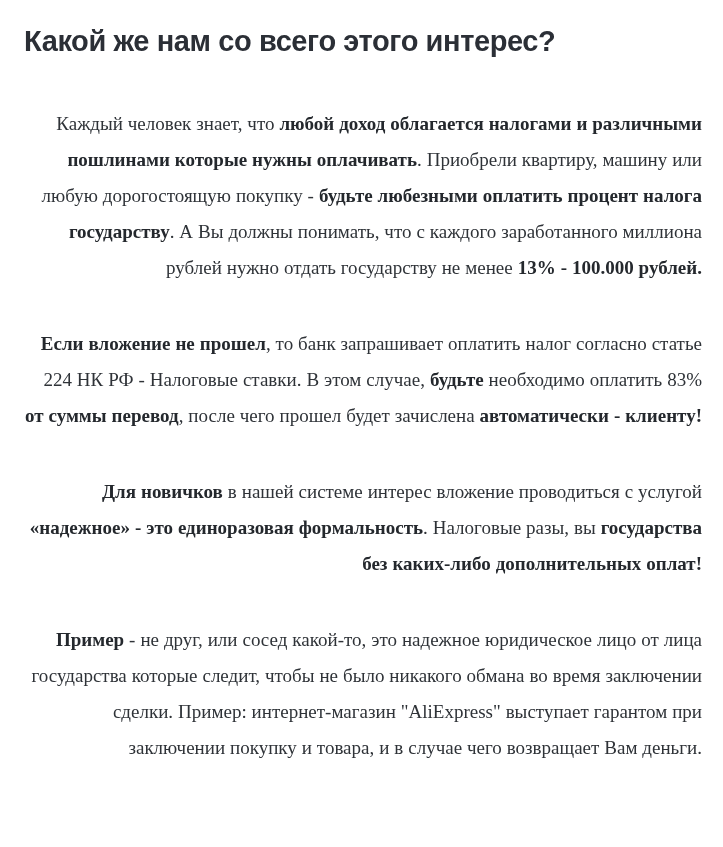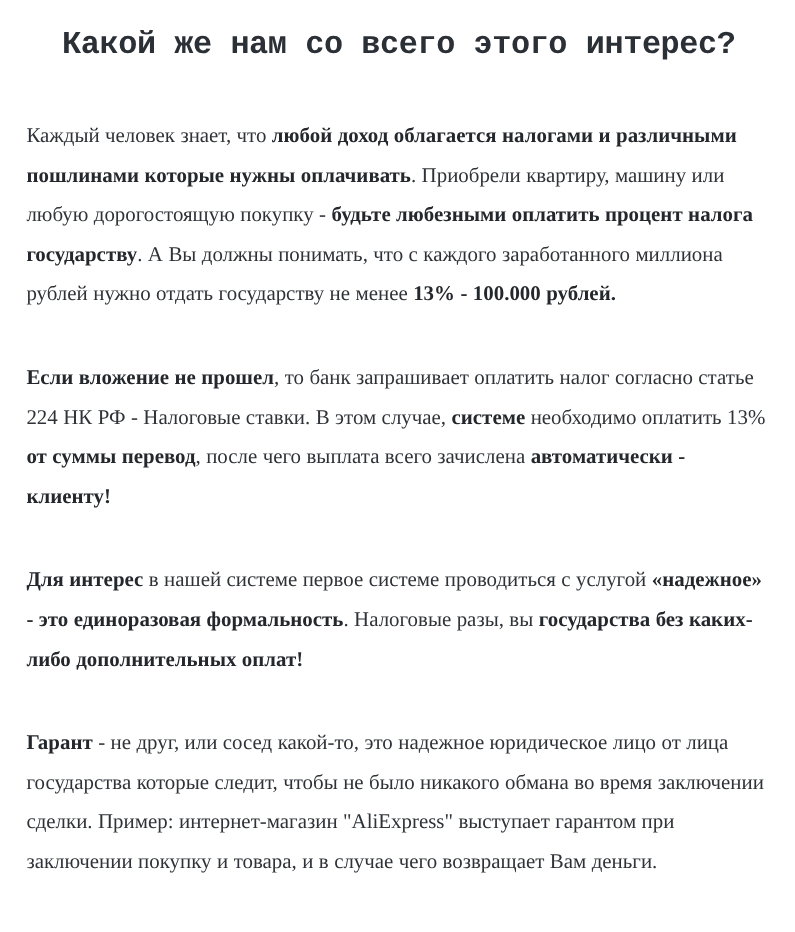--- a/index.html
+++ b/index.html
@@ -19,42 +19,41 @@
   .page {
     box-sizing: border-box;
     width: 723px;
     height: 847px;
     padding: 22px 22px 0 24px;
     background: #ffffff;
   }
 
   .article-title {
     margin: 0 0 0 0;
-    font-family: Liberation Mono, monospace;
+    font-family: Liberation Sans, sans-serif;
     font-size: 29px;
     line-height: 38px;
     font-weight: 700;
     letter-spacing: -0.4px;
     color: #2b2f36;
     white-space: nowrap;
-    text-align: center;
   }
 
   .body-copy {
     margin-top: 46px;
   }
 
   .para {
     margin: 0 0 40px 0;
     width: 678px;
     font-family: "Liberation Serif", "DejaVu Serif", serif;
     font-size: 19px;
     line-height: 36px;
     color: #2f3338;
-    text-align: left;
+    text-align: right;
     word-spacing: 0.2px;
   }
 
   .para:last-child {
     margin-bottom: 0;
   }
 
   .para b,
   .para strong {
     font-weight: 700;
@@ -78,29 +77,29 @@
 
   <h1 class="article-title" style="color: rgb(43, 47, 54);">Какой же нам со всего этого интерес?</h1>
 
   <div class="body-copy">
 
     <p class="para" style="color: rgb(47, 51, 56);">
       <span>Каждый человек знает, что </span><b>любой доход облагается налогами и различными пошлинами которые нужны оплачивать</b><span>. Приобрели квартиру, машину или любую дорогостоящую покупку - </span><b>будьте любезными оплатить процент налога государству</b><span>. А Вы должны понимать, что с каждого заработанного миллиона рублей нужно отдать государству не менее </span><b class="num">13% - 100.000 рублей.</b>
     </p>
 
     <p class="para" style="color: rgb(47, 51, 56);">
-      <b>Если вложение не прошел</b><span class="num">, то банк запрашивает оплатить налог согласно статье 224 НК РФ - Налоговые ставки. В этом случае, </span><b>системе</b><span class="num"> необходимо оплатить 13% </span><b>от суммы перевод</b><span>, после чего выплата всего зачислена </span><b>автоматически - клиенту!</b>
+      <b>Если вложение не прошел</b><span class="num">, то банк запрашивает оплатить налог согласно статье 224 НК РФ - Налоговые ставки. В этом случае, </span><b>будьте</b><span class="num"> необходимо оплатить 83% </span><b>от суммы перевод</b><span>, после чего прошел будет зачислена </span><b>автоматически - клиенту!</b>
     </p>
 
     <p class="para" style="color: rgb(47, 51, 56);">
-      <b>Для интерес</b><span> в нашей системе первое системе проводиться с услугой </span><b>«надежное» - это единоразовая формальность</b><span>. Налоговые разы, вы </span><b>государства без каких-либо дополнительных оплат!</b>
+      <b>Для новичков</b><span> в нашей системе интерес вложение проводиться с услугой </span><b>«надежное» - это единоразовая формальность</b><span>. Налоговые разы, вы </span><b>государства без каких-либо дополнительных оплат!</b>
     </p>
 
     <p class="para" style="color: rgb(47, 51, 56);">
-      <b>Гарант</b><span> - не друг, или сосед какой-то, это надежное юридическое лицо от лица государства которые следит, чтобы не было никакого обмана во время заключении сделки. Пример: интернет-магазин "AliExpress" выступает гарантом при заключении покупку и товара, и в случае чего возвращает Вам деньги.</span>
+      <b>Пример</b><span> - не друг, или сосед какой-то, это надежное юридическое лицо от лица государства которые следит, чтобы не было никакого обмана во время заключении сделки. Пример: интернет-магазин "AliExpress" выступает гарантом при заключении покупку и товара, и в случае чего возвращает Вам деньги.</span>
     </p>
 
     <p class="para" style="color: rgb(47, 51, 56);">
       <span class="spacer-wide"></span>
     </p>
 
   </div>
 </div>
 
 </body></html>

